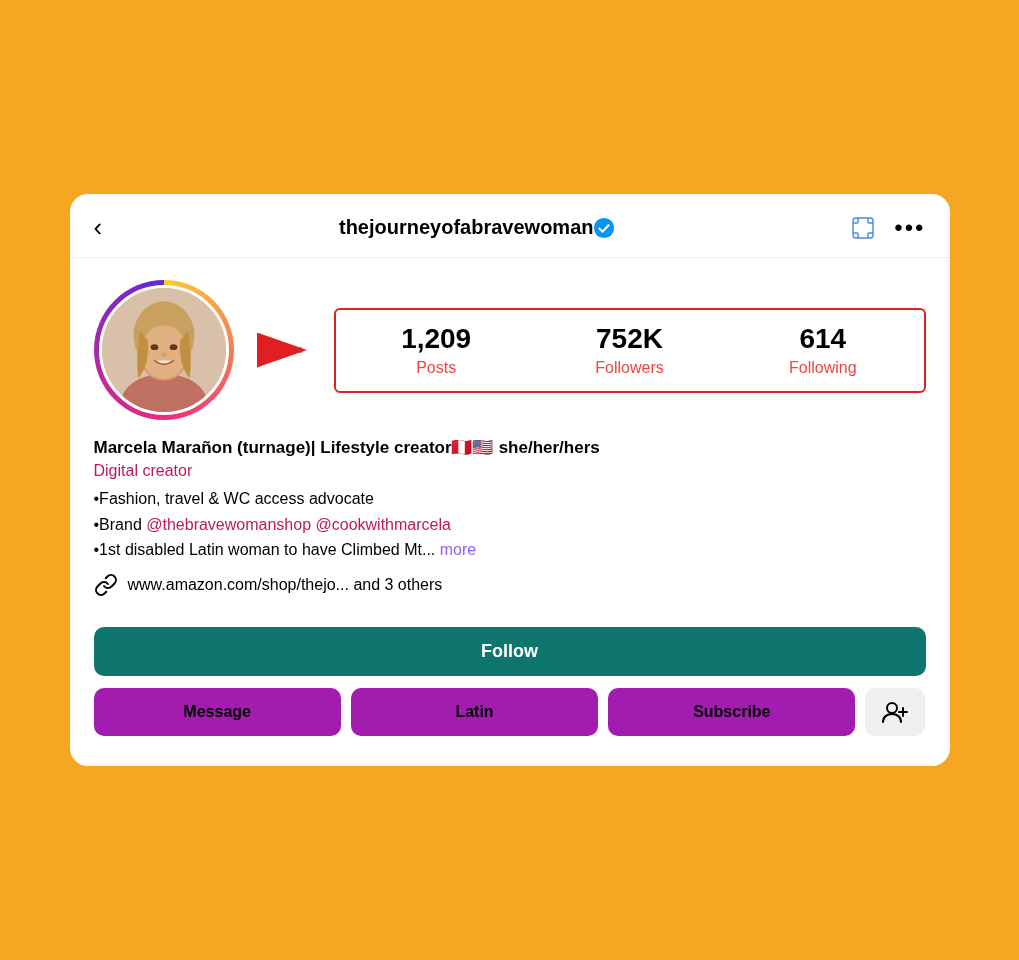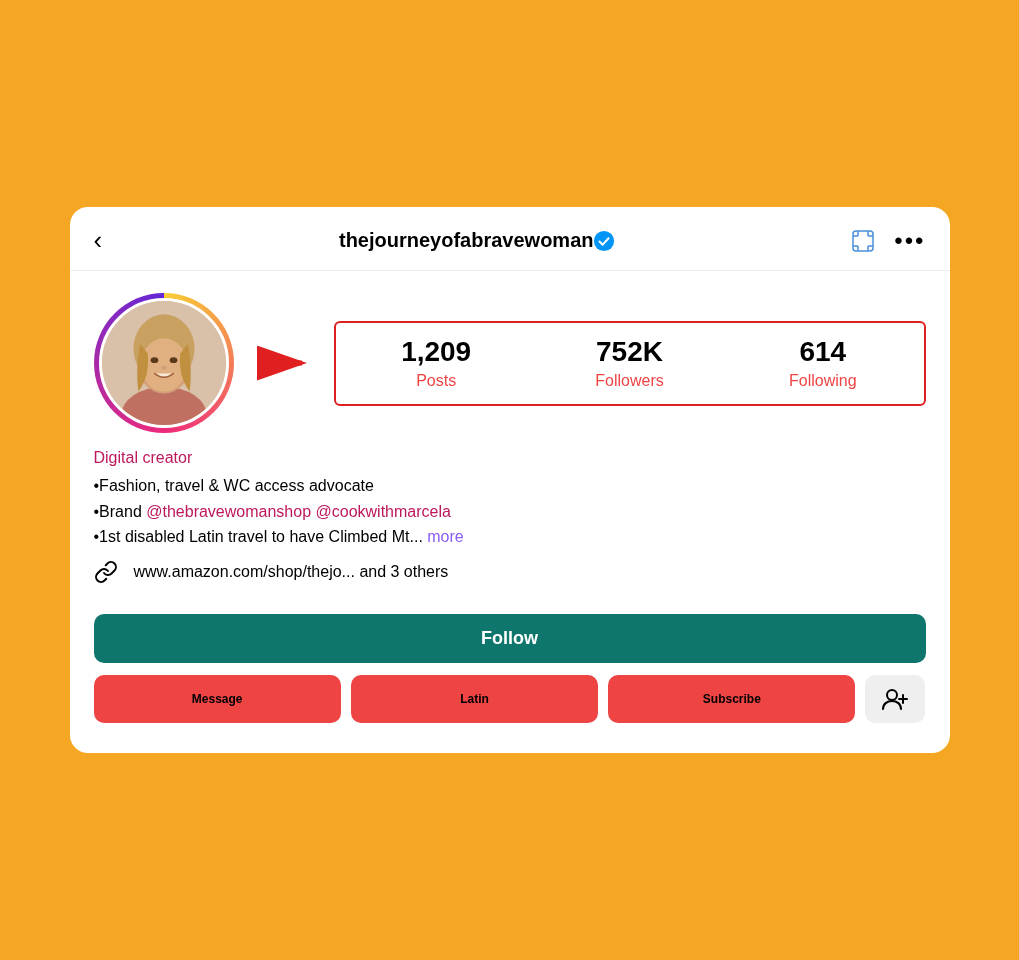--- a/index.html
+++ b/index.html
@@ -139,21 +139,21 @@
       margin-bottom: 6px;
     }
     .bio-line {
       font-size: 16px;
       color: #000;
       line-height: 1.6;
     }
     .bio-link-row {
       display: flex;
       align-items: center;
-      gap: 16px;
+      gap: 10px;
       margin-top: 10px;
       margin-bottom: 4px;
     }
     .link-icon {
       width: 24px;
       height: 24px;
       flex-shrink: 0;
     }
     .bio-link-text {
       font-size: 16px;
@@ -181,24 +181,24 @@
       padding: 14px;
       cursor: pointer;
       margin-bottom: 12px;
     }
     .secondary-btns {
       display: flex;
       gap: 10px;
     }
     .sec-btn {
       flex: 1;
-      background: #ef4444;
+      background: #a21caf;
       border: none;
       border-radius: 10px;
-      font-size: 12px;
+      font-size: 16px;
       font-weight: 600;
       color: #000;
       padding: 12px 8px;
       cursor: pointer;
     }
     .add-btn {
       flex: 0 0 auto;
       width: 60px;
       background: #efefef;
       border: none;
@@ -302,27 +302,28 @@
         <span class="stat-label">Followers</span>
       </div>
       <div class="stat-item">
         <span class="stat-number">614</span>
         <span class="stat-label">Following</span>
       </div>
     </div>
   </div>
 
   <div class="bio-section">
+    <div class="bio-name">Marcela Marañon (turnage)| Lifestyle creator🇵🇪🇺🇸 she/her/hers</div>
     <div class="bio-category mention">Digital creator</div>
     <div class="bio-line">•Fashion, travel &amp; WC access advocate</div>
     <div class="bio-line">
       <span>•Brand </span><span class="mention">@thebravewomanshop</span><span> </span><span class="mention">@cookwithmarcela</span>
     </div>
     <div class="bio-line">
-      <span>•1st disabled Latin travel to have Climbed Mt...</span><span class="more-text"> more</span>
+      <span>•1st disabled Latin woman to have Climbed Mt...</span><span class="more-text"> more</span>
     </div>
     <div class="bio-link-row">
 
       <svg class="link-icon" viewBox="0 0 24 24" fill="none">
         <path d="M10 13a5 5 0 007.54.54l3-3a5 5 0 00-7.07-7.07l-1.72 1.71" stroke="#000" stroke-width="2" stroke-linecap="round" stroke-linejoin="round"></path>
         <path d="M14 11a5 5 0 00-7.54-.54l-3 3a5 5 0 007.07 7.07l1.71-1.71" stroke="#000" stroke-width="2" stroke-linecap="round" stroke-linejoin="round"></path>
       </svg>
       <span class="bio-link-text">
         <span>www.amazon.com/shop/thejo...</span><span> and 3 others</span>
       </span>

